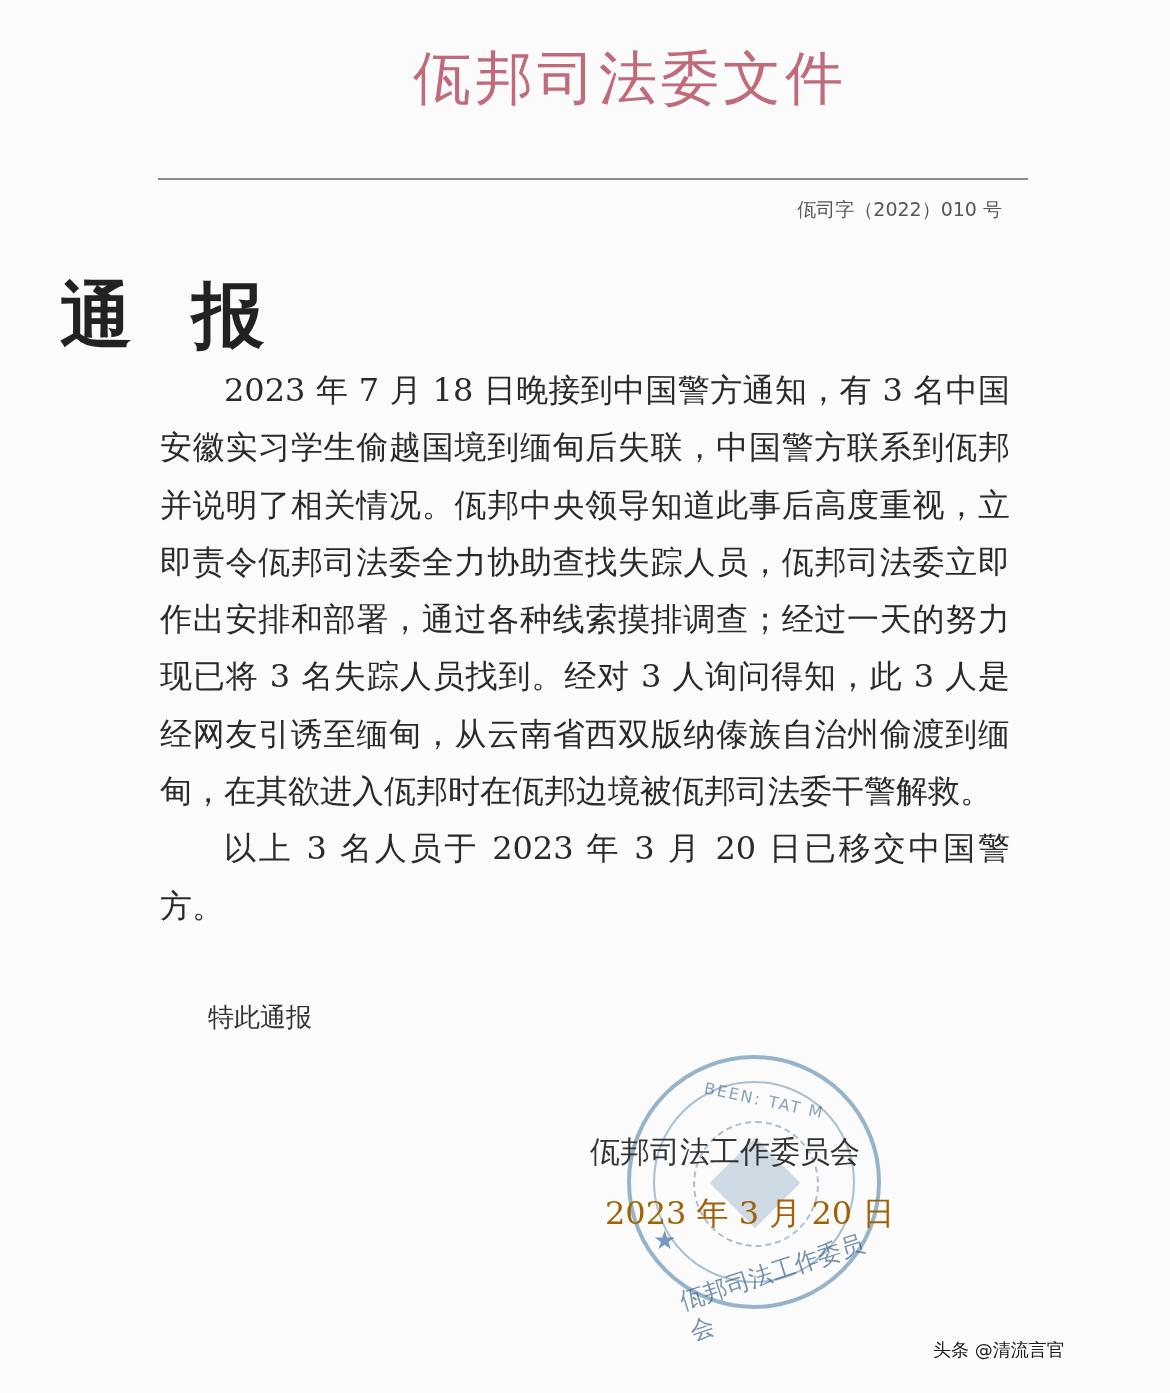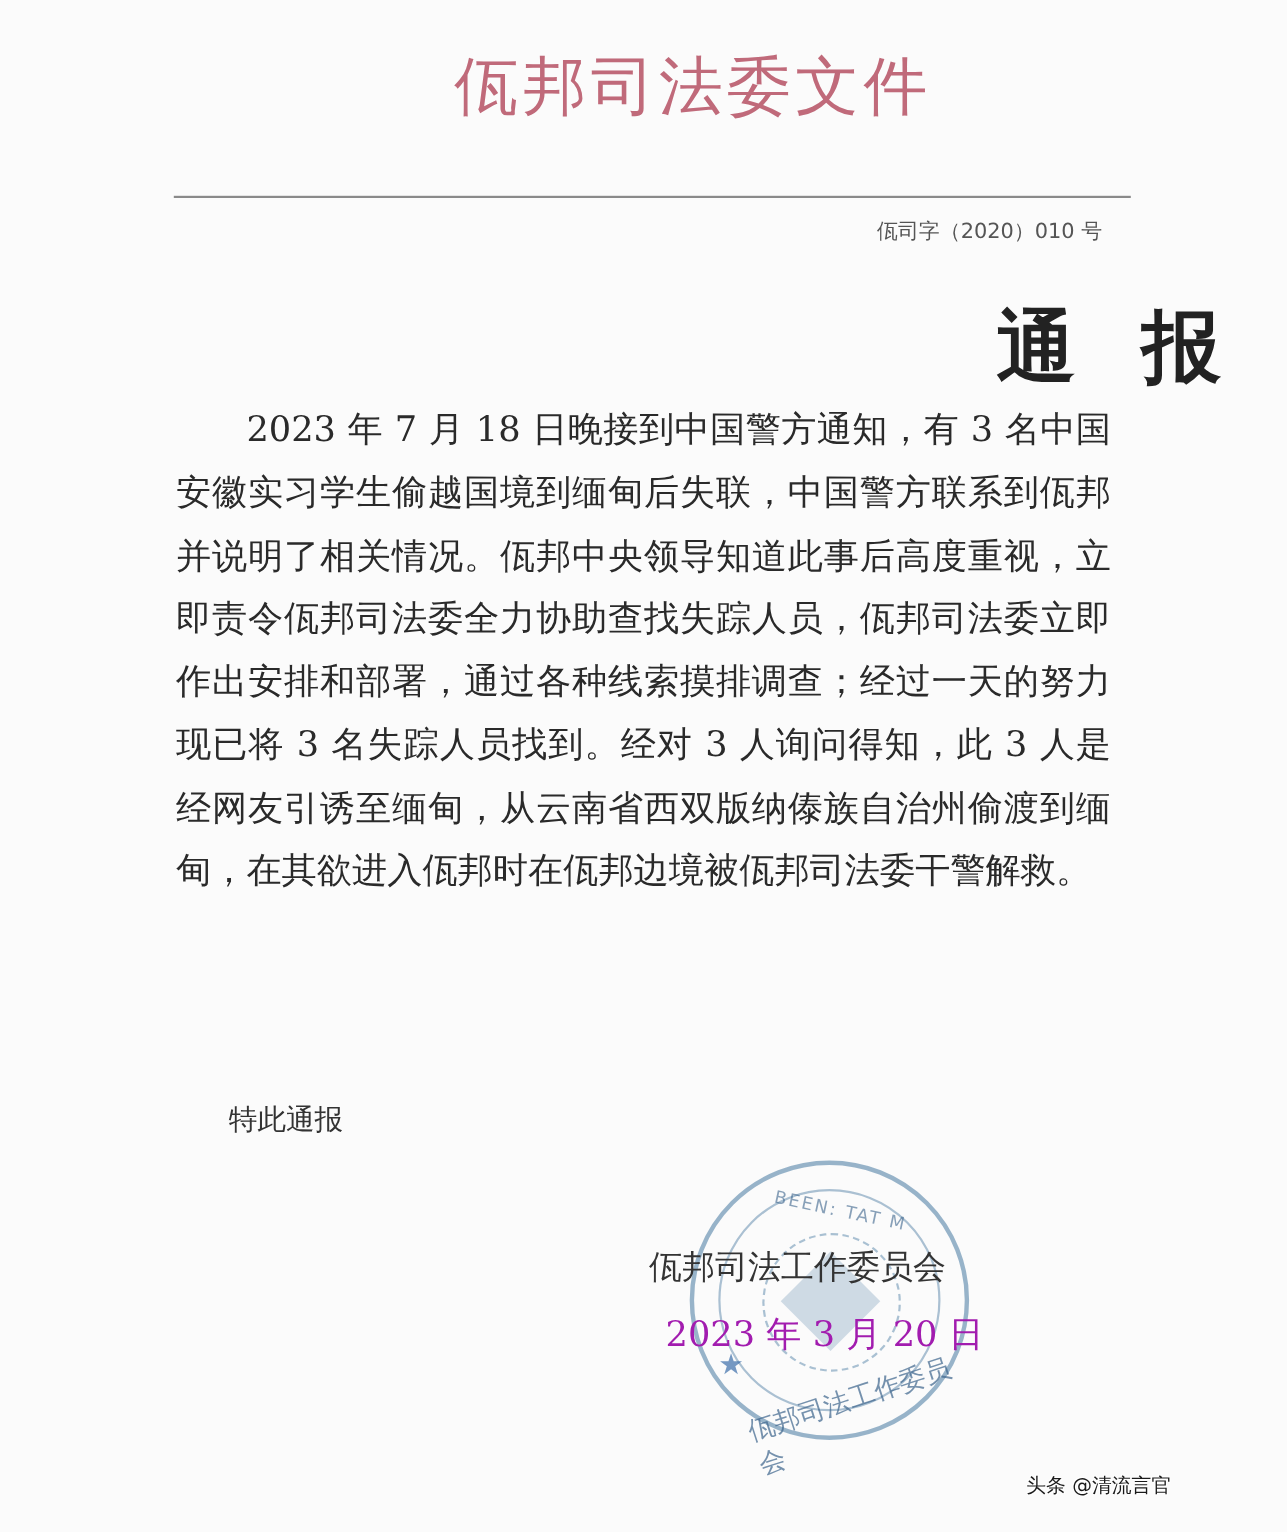--- a/index.html
+++ b/index.html
@@ -17,38 +17,38 @@
   }
   .header-rule {
     position:absolute; left:158px; width:870px; top:178px; height:2px;
     background:#8a8a8a;
   }
   .doc-number {
     position:absolute; right:168px; top:197px; font-size:19px; color:#555;
     font-family:"DejaVu Sans","Liberation Sans",sans-serif;
   }
   .doc-title {
-    position:absolute; left:0; width:1170px; top:268px; text-align:right;
+    position:absolute; left:0; width:1170px; top:268px; text-align:left;
     font-size:72px; font-weight:bold; letter-spacing:60px; color:#222;
     padding-left:60px; box-sizing:border-box;
   }
   .body-text {
     position:absolute; left:160px; width:850px; top:362px;
     font-size:32px; line-height:57.3px; color:#2a2a2a;
     text-align:justify;
   }
   .body-text p { margin:0; text-indent:2em; }
   .closing {
     position:absolute; left:208px; top:1000px; font-size:26px; color:#333;
   }
   .signature {
     position:absolute; left:590px; top:1132px; font-size:30px; color:#333;
   }
   .sign-date {
-    position:absolute; left:605px; top:1192px; font-size:32px; color:#a21caf;
+    position:absolute; left:605px; top:1192px; font-size:32px; color:#a16207;
   }
   .seal {
     position:absolute; left:627px; top:1055px; width:254px; height:254px;
     border-radius:50%; border:4px solid rgba(70,120,160,0.55);
     box-sizing:border-box;
   }
   .seal::before {
     content:""; position:absolute; left:22px; top:22px; right:22px; bottom:22px;
     border-radius:50%; border:2px solid rgba(70,120,160,0.45);
   }
@@ -76,26 +76,27 @@
     position:absolute; left:933px; top:1338px; font-size:18px; color:#1a1a1a;
     font-family:"DejaVu Sans","Liberation Sans",sans-serif;
     text-shadow:1px 1px 0 #fff, -1px -1px 0 #fff;
   }
 </style>
 </head>
 <body>
 
 <div class="header-title">佤邦司法委文件</div>
 <div class="header-rule"></div>
-<div class="doc-number">佤司字（2020）010 号</div>
+<div class="doc-number">佤司字（2022）010 号</div>
 
 <div class="doc-title">通报</div>
 
 <div class="body-text">
   <p>2023 年 7 月 18 日晚接到中国警方通知，有 3 名中国安徽实习学生偷越国境到缅甸后失联，中国警方联系到佤邦并说明了相关情况。佤邦中央领导知道此事后高度重视，立即责令佤邦司法委全力协助查找失踪人员，佤邦司法委立即作出安排和部署，通过各种线索摸排调查；经过一天的努力现已将 3 名失踪人员找到。经对 3 人询问得知，此 3 人是经网友引诱至缅甸，从云南省西双版纳傣族自治州偷渡到缅甸，在其欲进入佤邦时在佤邦边境被佤邦司法委干警解救。</p>
+  <p>以上 3 名人员于 2023 年 3 月 20 日已移交中国警方。</p>
 </div>
 
 <div class="closing">特此通报</div>
 
 <div class="seal">
   <div class="seal-inner"></div>
   <div class="seal-center"></div>
   <div class="seal-star">★</div>
   <div class="seal-text-top">BEEN: TAT M</div>
   <div class="seal-text-bottom">佤邦司法工作委员会</div>

